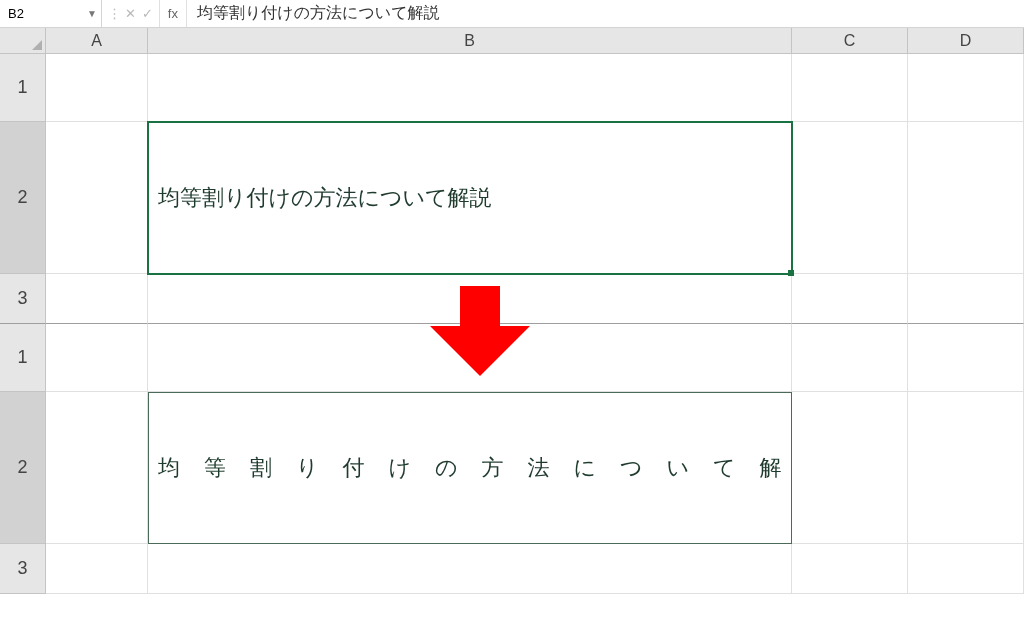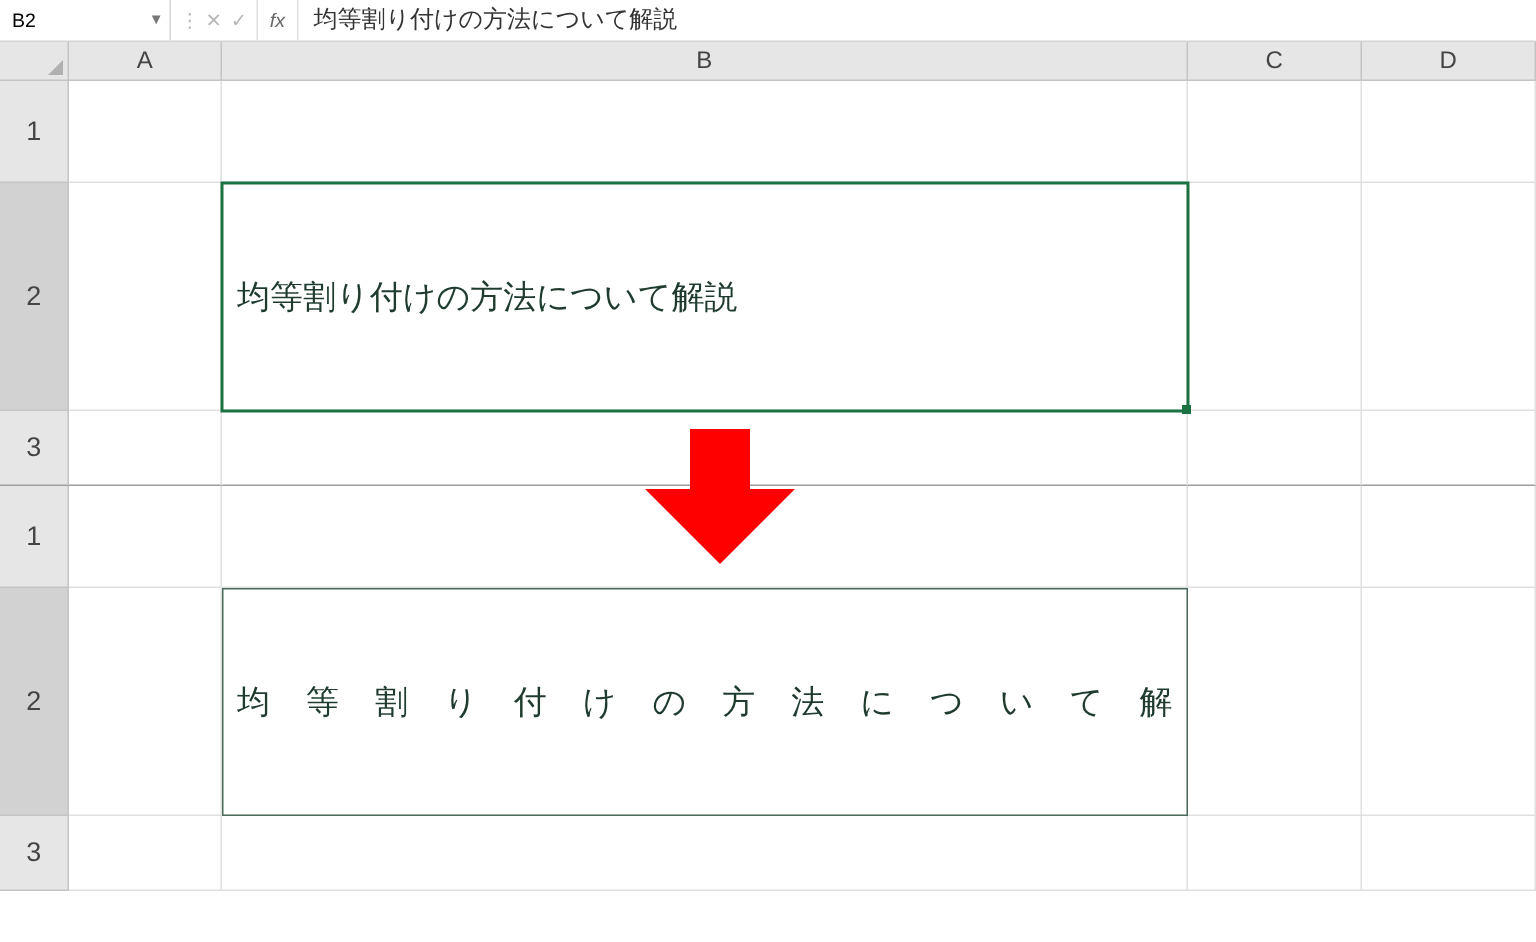--- a/index.html
+++ b/index.html
@@ -12,21 +12,21 @@
     }
     
     .formula-bar {
       display: flex;
       align-items: center;
       height: 28px;
       border-bottom: 1px solid #d4d4d4;
       background: #ffffff;
     }
     .name-box {
-      width: 114px;
+      width: 102px;
       height: 100%;
       display: flex;
       align-items: center;
       padding-left: 8px;
       border-right: 1px solid #d4d4d4;
       font-size: 13px;
       position: relative;
     }
     .name-box-drop {
       position: absolute;
@@ -40,21 +40,20 @@
       height: 100%;
       padding: 0 6px;
       gap: 6px;
       color: #b8b8b8;
       font-size: 13px;
       border-right: 1px solid #e0e0e0;
     }
     .fb-buttons .dots { letter-spacing: -2px; }
     .fx-label {
       padding: 0 8px;
-      font-style: italic;
       font-size: 13px;
       color: #666;
       border-right: 1px solid #e0e0e0;
       height: 100%;
       display: flex;
       align-items: center;
     }
     .formula-input {
       flex: 1;
       padding-left: 10px;

